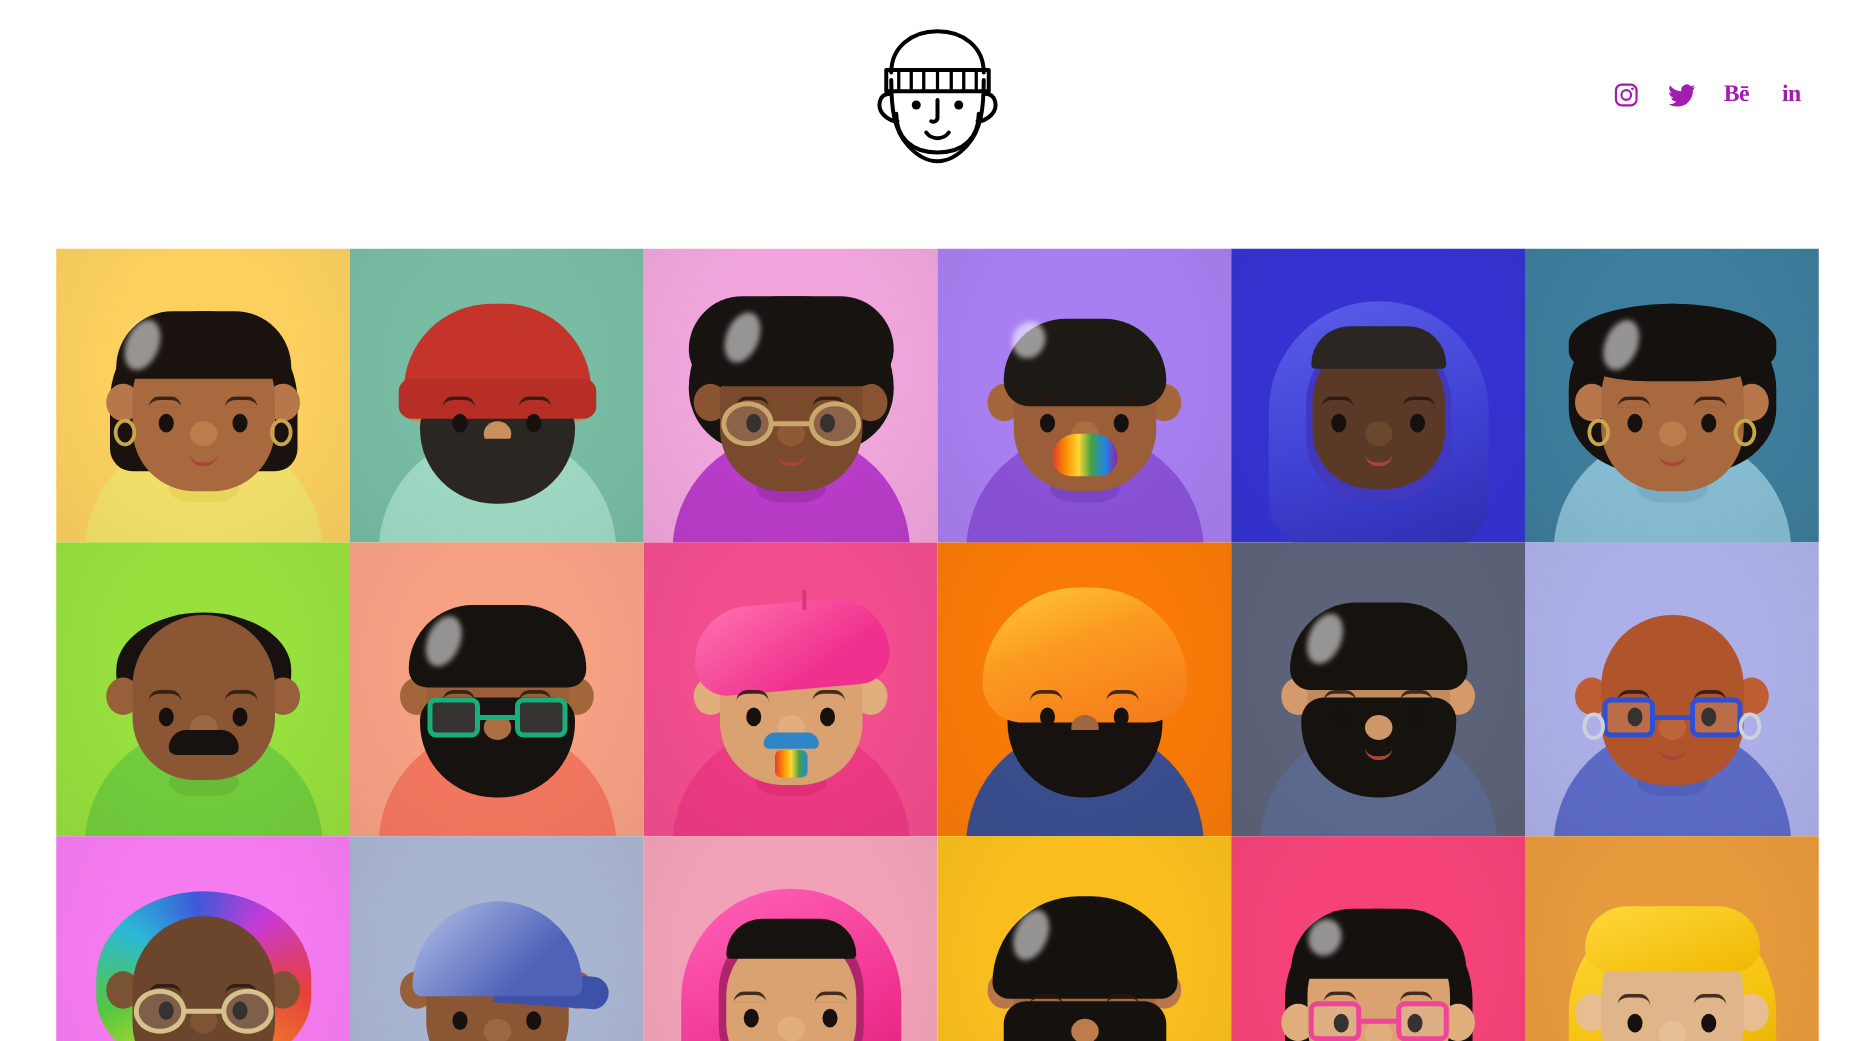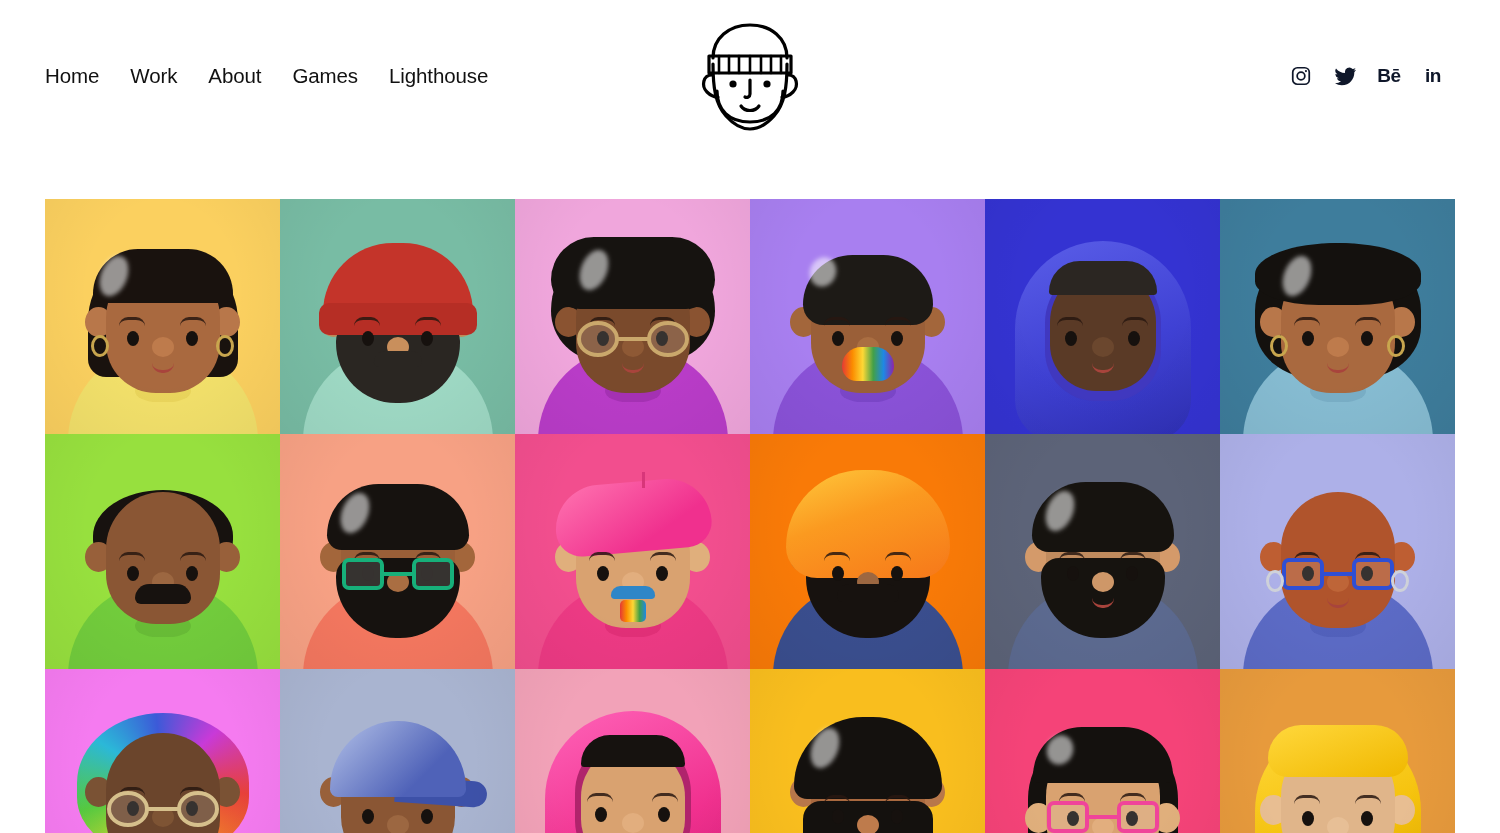--- a/index.html
+++ b/index.html
@@ -49,21 +49,22 @@
     gap:0;
     height:100%;
   }
   .social {
     width:44px;
     height:44px;
     display:flex;
     align-items:center;
     justify-content:center;
     cursor:pointer;
-    color:#0f172a;
+    color:#a21caf;
+    font-family:Liberation Serif, serif;
   }
   .social.behance, .social.linkedin {
     font-weight:bold;
     font-size:19px;
     letter-spacing:-0.5px;
   }
   .buy-btn {
     margin-left:30px;
     background:#3a3a38;
     color:#ffffff;
@@ -349,27 +350,20 @@
     pointer-events:none;
   }
 </style>
 </head>
 <body>
 
 <div class="page">
 
   <div class="header">
 
-    <nav class="nav">
-      <span class="nav-item">Home</span>
-      <span class="nav-item">Work</span>
-      <span class="nav-item">About</span>
-      <span class="nav-item">Games</span>
-      <span class="nav-item">Lighthouse</span>
-    </nav>
 
     <div class="logo-wrap">
       <svg viewBox="0 0 110 116" width="110" height="116" aria-hidden="true">
         <g fill="none" stroke="#000" stroke-width="3.2" stroke-linecap="round" stroke-linejoin="round">
 
           <path d="M17 57 C8 57 6 68 12 74 C16 78 20 79 23 79"></path>
           <path d="M93 57 C102 57 104 68 98 74 C94 78 90 79 87 79"></path>
 
           <path d="M18 46 C18 68 20 86 31 98 C39 107 47 111 55 111 C63 111 71 107 79 98 C90 86 92 68 92 46"></path>
 

